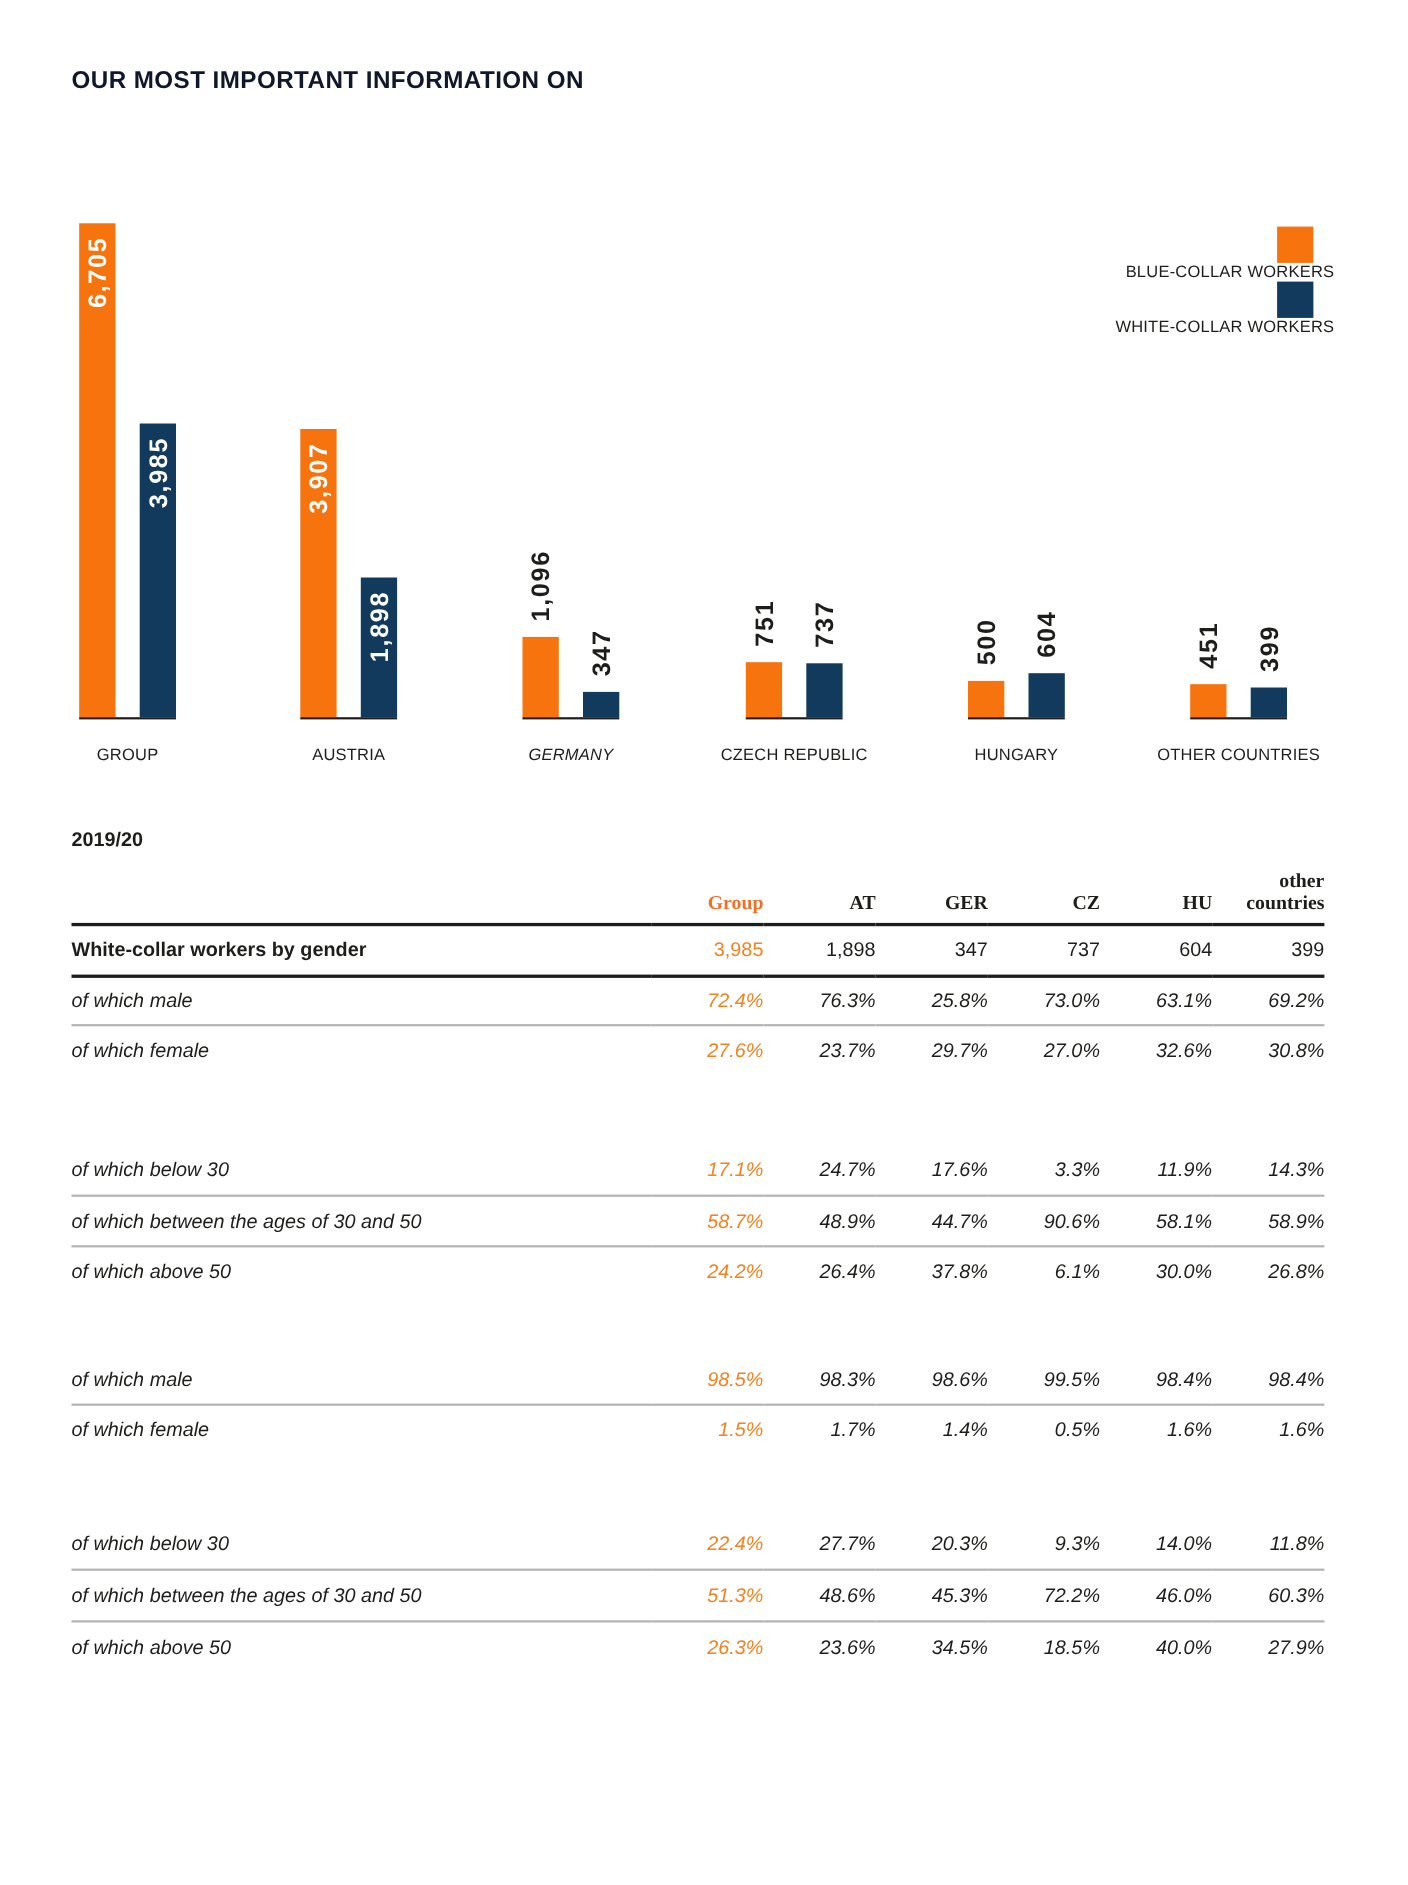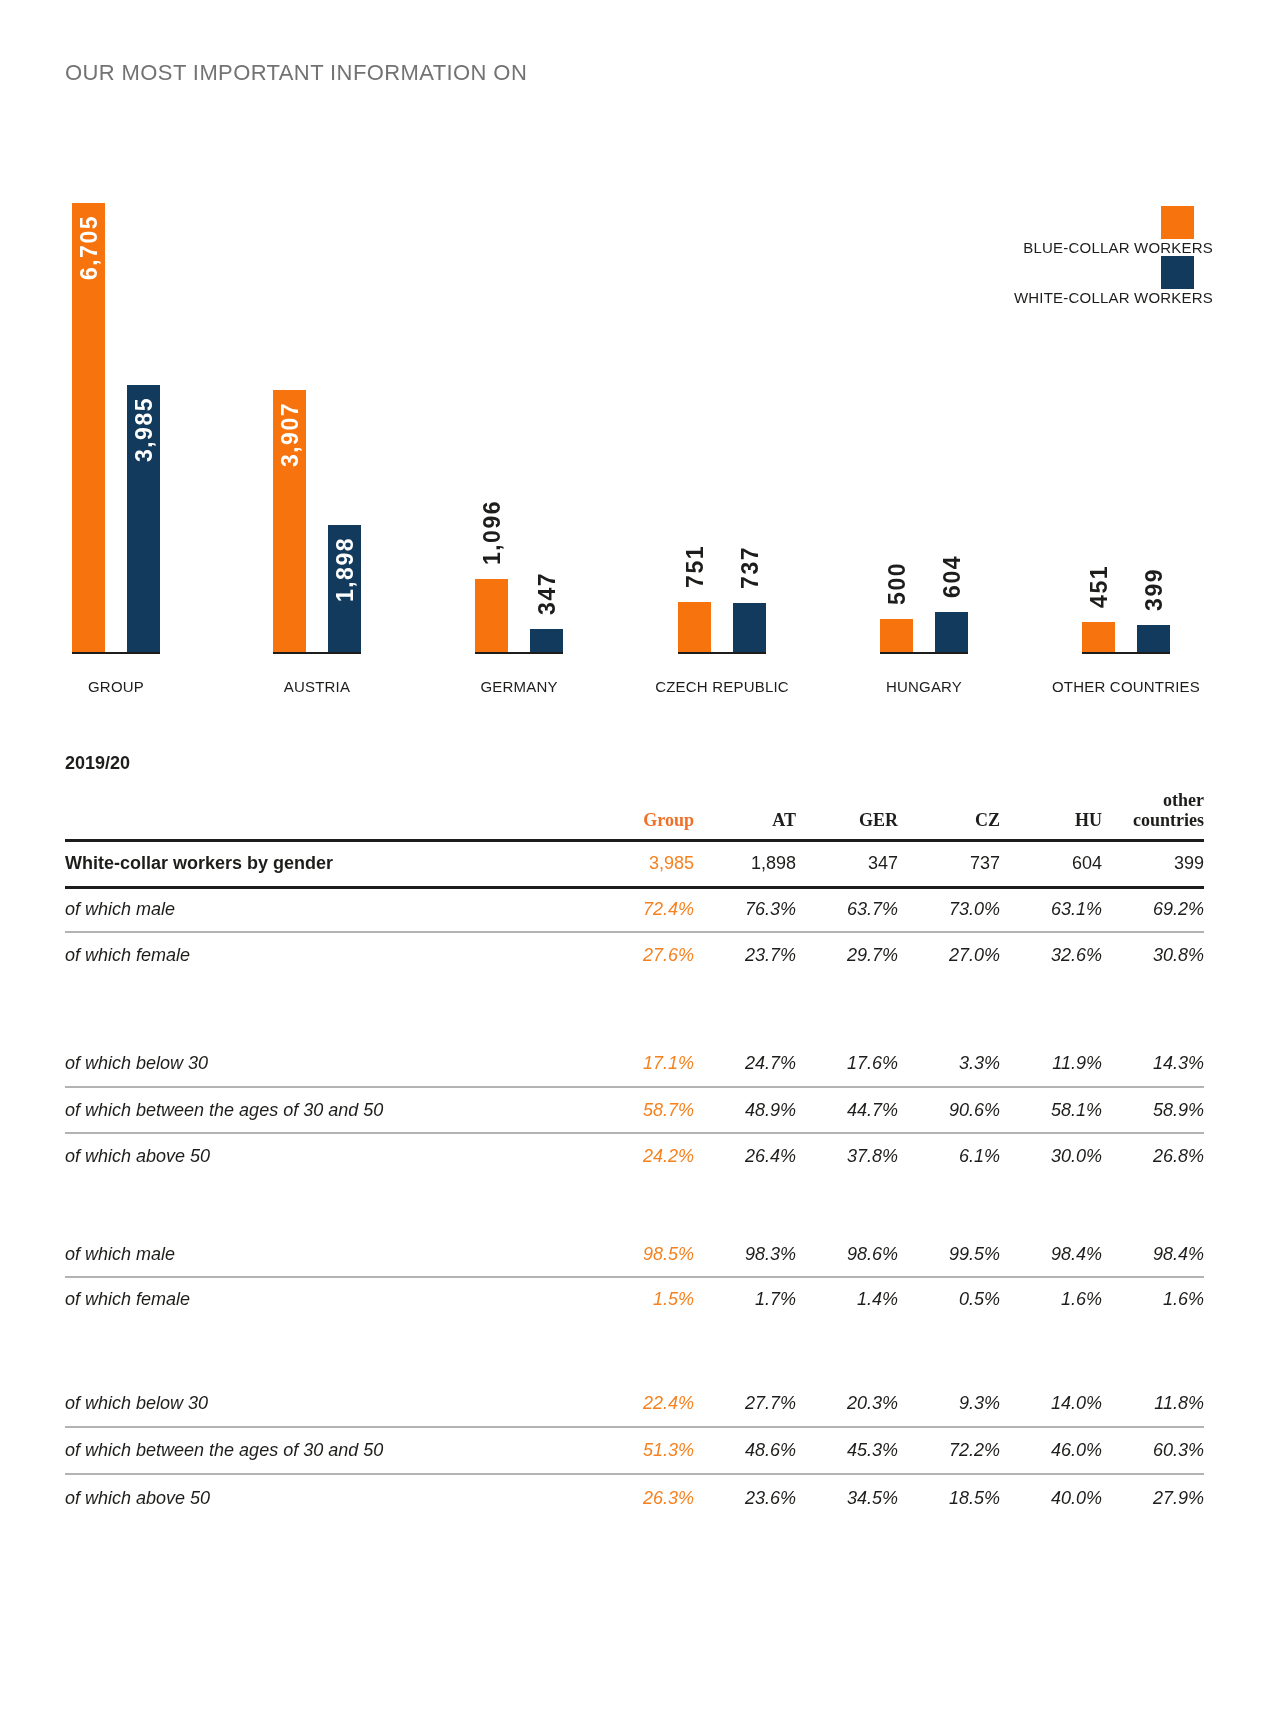--- a/index.html
+++ b/index.html
@@ -8,22 +8,22 @@
     position:relative;
     width:1280px; height:1714px;
     font-family:"Liberation Sans", sans-serif;
     color:#1d1d1b;
     overflow:hidden;
   }
 
   
   .page-title {
     position:absolute; left:65px; top:58px;
-    font-size:22px; font-weight:normal; line-height:30px;
-    color:#737373; letter-spacing:0.4px;
+    font-size:22px; font-weight:bold; line-height:30px;
+    color:#0f172a; letter-spacing:0.4px;
   }
 
   
   .chart { position:absolute; left:0; top:150px; width:1280px; height:560px; }
 
   .legend { position:absolute; top:56px; right:67px; }
   .legend-item { display:flex; align-items:flex-end; height:34px; margin-bottom:16px;flex-direction:column; }
   .legend-swatch { width:33px; height:33px; margin-right:19px; flex:0 0 auto; }
   .legend-label { font-size:15px; color:#1d1d1b; letter-spacing:0.2px; white-space:nowrap; }
 
@@ -109,21 +109,21 @@
       <div class="category-label" style="left: 211px;">AUSTRIA</div>
       <div class="bar-group" style="left: 475px;">
         <div class="bar" style="left: 0px; height: 73px; background: rgb(246, 115, 13);">
           <span class="bar-value outside">1,096</span>
         </div>
         <div class="bar" style="left: 55px; height: 23px; background: rgb(17, 58, 92);">
           <span class="bar-value outside">347</span>
         </div>
         <div class="group-baseline"></div>
       </div>
-      <div class="category-label" style="left: 413px;">GERMANY</div>
+      <div class="category-label" style="left: 413px; font-style: italic;">GERMANY</div>
       <div class="bar-group" style="left: 678px;">
         <div class="bar" style="left: 0px; height: 50px; background: rgb(246, 115, 13);">
           <span class="bar-value outside">751</span>
         </div>
         <div class="bar" style="left: 55px; height: 49px; background: rgb(17, 58, 92);">
           <span class="bar-value outside">737</span>
         </div>
         <div class="group-baseline"></div>
       </div>
       <div class="category-label" style="left: 616px;">CZECH REPUBLIC</div>
@@ -180,21 +180,21 @@
         <td class="num">1,898</td>
         <td class="num">347</td>
         <td class="num">737</td>
         <td class="num">604</td>
         <td class="num">399</td>
       </tr>
       <tr class="data-row" style="height: 45px;">
         <td class="label-col">of which male</td>
         <td class="num orange-val">72.4%</td>
         <td class="num">76.3%</td>
-        <td class="num">63.7%</td>
+        <td class="num">25.8%</td>
         <td class="num">73.0%</td>
         <td class="num">63.1%</td>
         <td class="num">69.2%</td>
       </tr>
       <tr class="data-row last" style="height: 45px;">
         <td class="label-col">of which female</td>
         <td class="num orange-val">27.6%</td>
         <td class="num">23.7%</td>
         <td class="num">29.7%</td>
         <td class="num">27.0%</td>

